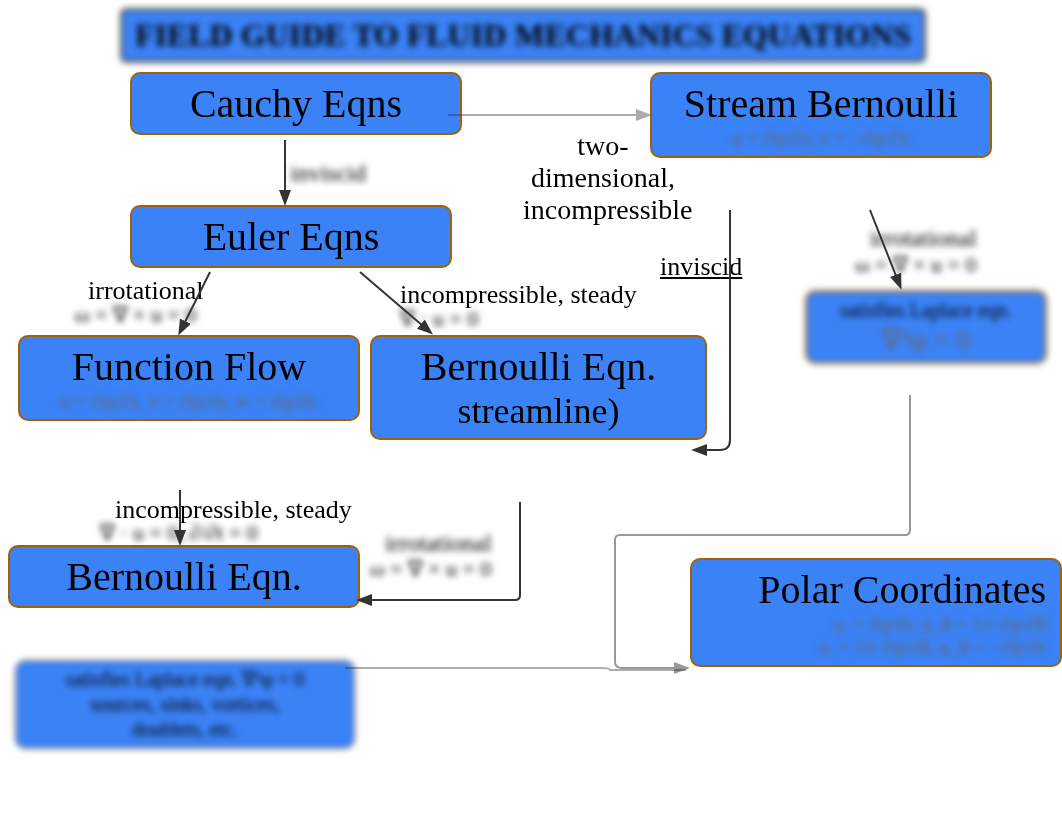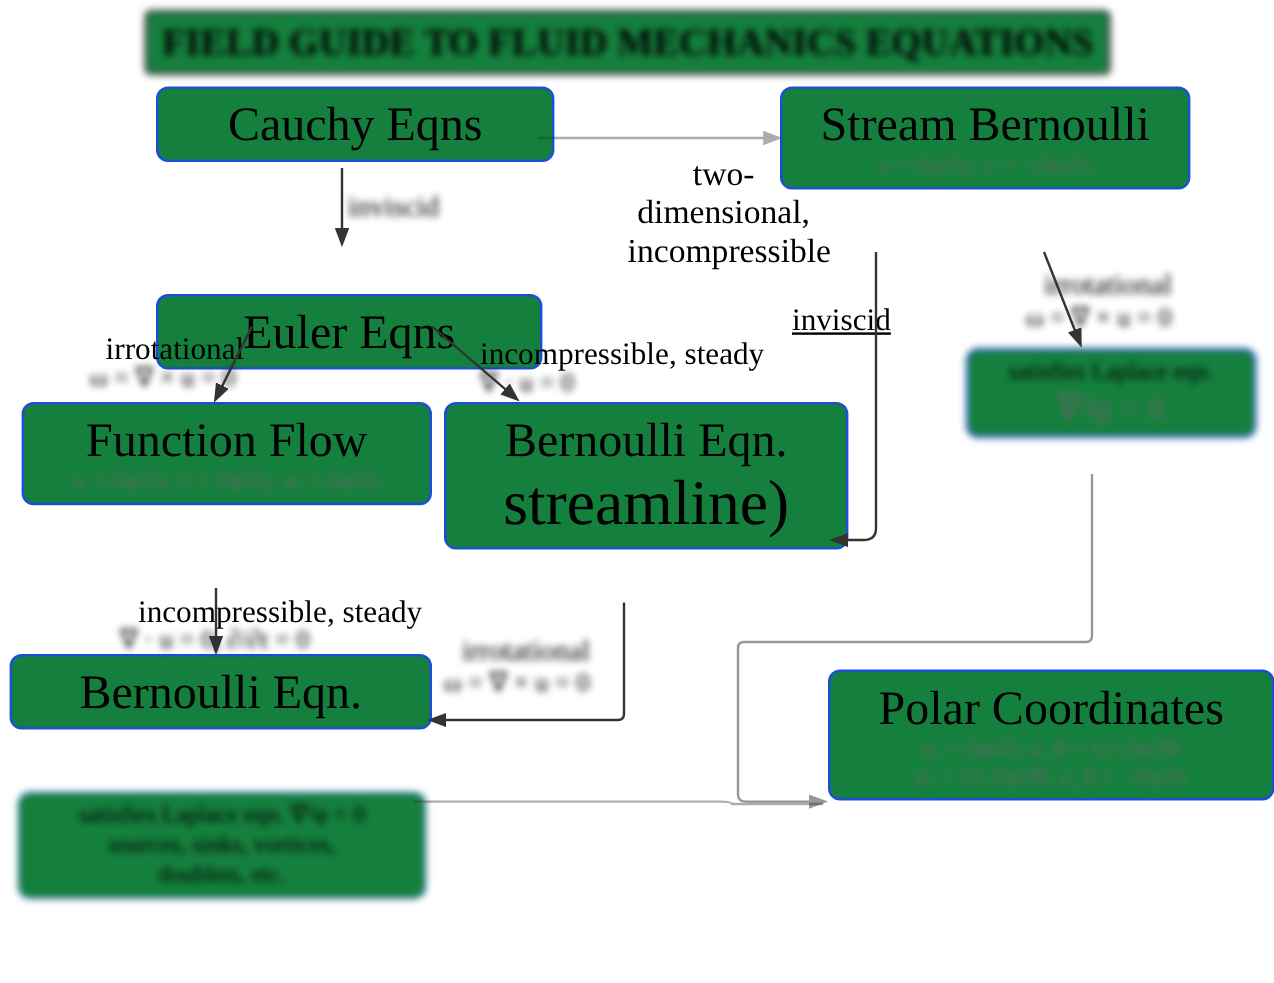--- a/index.html
+++ b/index.html
@@ -8,23 +8,23 @@
     margin: 0;
     padding: 0;
     width: 1062px;
     height: 819px;
     position: relative;
     color: #000;
   }
   .blur { filter: blur(3px); }
   .box {
     position: absolute;
-    border: 2px solid #1d4ed8;
+    border: 2px solid #a16207;
     border-radius: 10px;
-    background: #15803d;
+    background: #3b82f6;
     text-align: center;
     padding: 6px 14px;
   }
   .title-box {
     font-size: 32px;
     font-weight: bold;
     left: 120px;
     top: 8px;
     width: 780px;
     border: 3px solid #555;
@@ -50,55 +50,55 @@
 </style>
 </head>
 <body>
 
 <div class="box title-box blur">FIELD GUIDE TO FLUID MECHANICS EQUATIONS</div>
 
 <div class="box" style="left:130px; top:72px; width:300px;">
   <div class="heading">Cauchy Eqns</div>
 </div>
 
-<div class="box" style="left:130px; top:205px; width:290px;margin-top:40px;">
+<div class="box" style="left:130px; top:205px; width:290px;">
   <div class="heading">Euler Eqns</div>
 </div>
 
 <div class="box" style="left:650px; top:72px; width:310px;">
   <div class="heading">Stream Bernoulli</div>
   <div class="eqn blur">u = ∂ψ/∂y,   v = −∂ψ/∂x</div>
 </div>
 
 <div class="box" style="left:18px; top:335px; width:310px;">
   <div class="heading">Function Flow</div>
   <div class="eqn blur">u = ∂φ/∂x,  v = ∂φ/∂y,  w = ∂φ/∂z</div>
 </div>
 
 <div class="box" style="left:370px; top:335px; width:305px;">
   <div class="heading" style="font-size:40px;">Bernoulli Eqn.</div>
-  <div class="heading" style="font-size:53px;text-align:center;">streamline)</div>
+  <div class="heading" style="font-size:36px;text-align:center;">streamline)</div>
 </div>
 
 <div class="box blur" style="left:805px; top:290px; width:210px;">
   <div class="sub">satisfies Laplace eqn.</div>
   <div class="eqn" style="font-size:28px;">∇²ψ = 0</div>
 </div>
 
 <div class="box" style="left:8px; top:545px; width:320px;">
   <div class="heading" style="font-size:40px;">Bernoulli Eqn.</div>
 </div>
 
 <div class="box blur" style="left:15px; top:660px; width:310px; border-width:1.5px;">
   <div class="sub">satisfies Laplace eqn. ∇²φ = 0</div>
   <div class="sub">sources, sinks, vortices,</div>
   <div class="sub">doublets, etc.</div>
 </div>
 
-<div class="box" style="left:690px; top:558px; width:340px;">
+<div class="box" style="left:690px; top:558px; width:340px;text-align:right;">
   <div class="heading">Polar Coordinates</div>
   <div class="eqn blur">uᵣ = ∂φ/∂r,   u_θ = 1/r ∂φ/∂θ</div>
   <div class="eqn blur">uᵣ = 1/r ∂ψ/∂θ,   u_θ = −∂ψ/∂r</div>
 </div>
 
 <div class="label blur small-label" style="left:290px; top:160px;">inviscid</div>
 <div class="label" style="left:475px; top:130px; width:160px; font-size:28px; white-space:pre-line;margin-left:48px;">two-dimensional,
 incompressible</div>
 <div class="label" style="left:660px; top:252px;text-decoration:underline;">inviscid</div>
 <div class="label" style="left:88px; top:276px;">irrotational</div>

